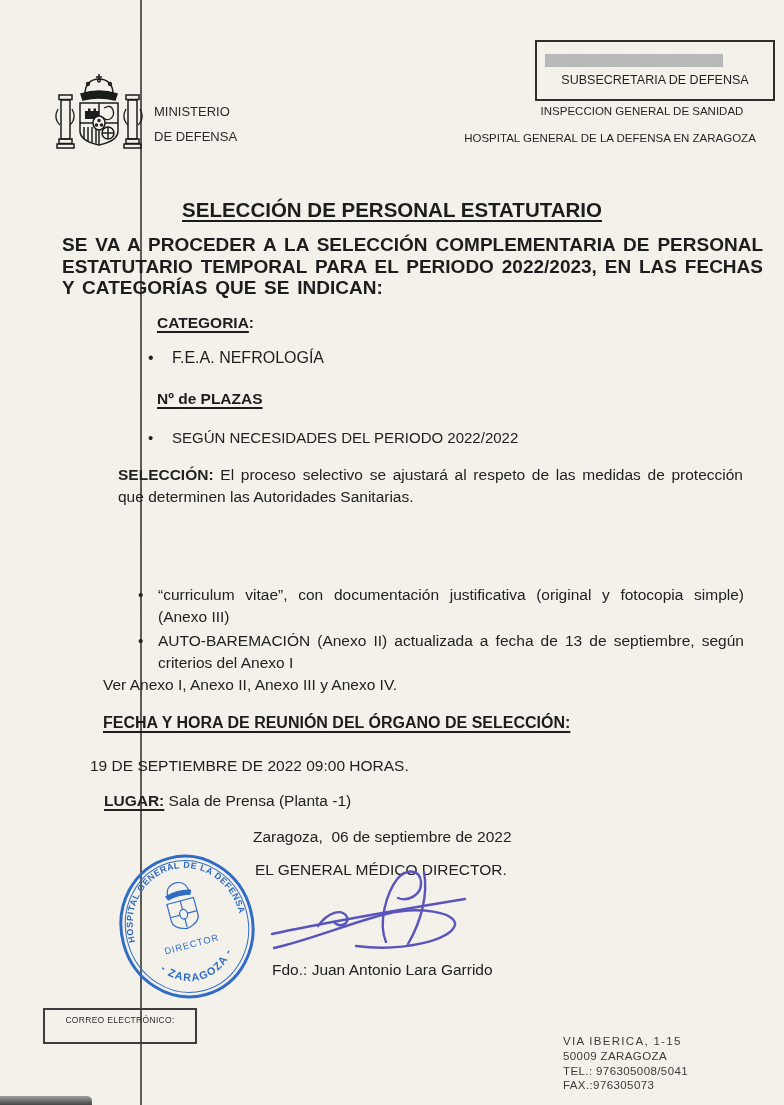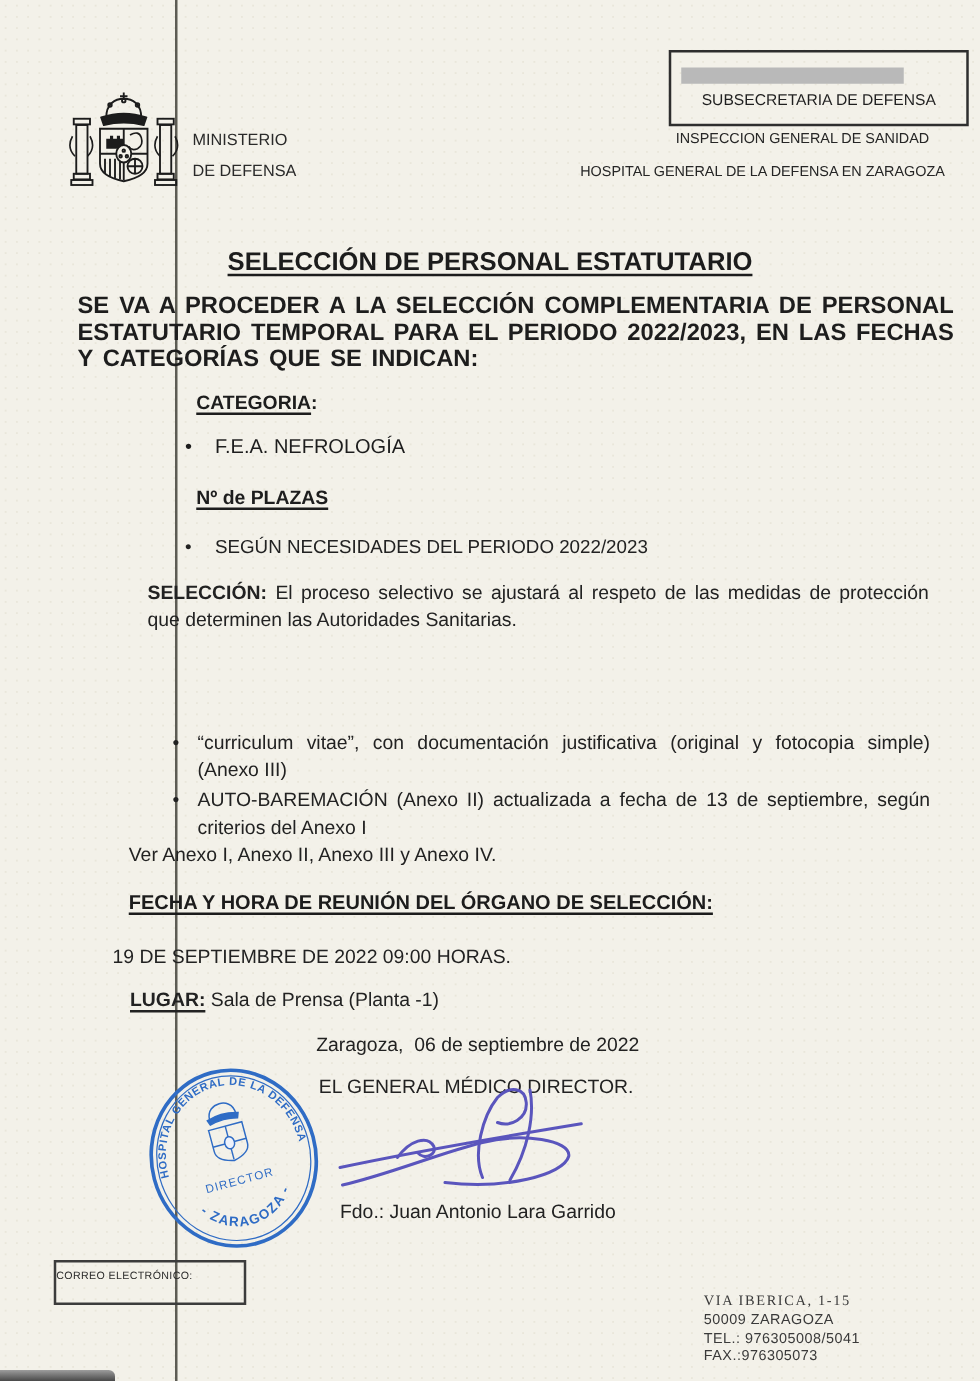--- a/index.html
+++ b/index.html
@@ -40,23 +40,23 @@
   .ver-anexos{left:103px;top:676px;font-size:15.5px;color:#222;}
   .fecha-head{left:103px;top:714px;font-size:16px;font-weight:bold;color:#1c1c1c;}
   .fecha-val{left:90px;top:757px;font-size:15.5px;color:#222;}
   .lugar-line{left:104px;top:792px;font-size:15.5px;color:#222;}
   .date-line{left:253px;top:828px;font-size:15.5px;color:#222;white-space:pre-wrap;}
   .signer-title{left:255px;top:861px;font-size:15.5px;color:#222;}
   .fdo-line{left:272px;top:961px;font-size:15.5px;color:#222;}
   .stamp{left:113px;top:851px;width:148px;height:152px;}
   .signature{left:258px;top:868px;width:218px;height:98px;}
   .correo-box{left:43px;top:1008px;width:154px;height:36px;border:2px solid #3c3c3c;box-sizing:border-box;}
-  .correo-box span{display:block;text-align:left;margin-top:5px;font-size:8.5px;letter-spacing:.3px;color:#2c2c2c;}
+  .correo-box span{display:block;text-align:center;margin-top:5px;font-size:8.5px;letter-spacing:.3px;color:#2c2c2c;}
   .address{left:563px;top:1034px;font-size:11.5px;line-height:14.8px;color:#3a3a3a;letter-spacing:.4px;}
-  .address .l0{letter-spacing:1.3px;font-family:Liberation Serif, serif;}
+  .address .l0{letter-spacing:1.3px;}
   .corner-artifact{left:0;bottom:0;width:92px;height:9px;background:linear-gradient(#9d9d9d,#474747);border-top-right-radius:5px;}
 </style>
 </head>
 <body>
 
 <div class="page">
 
   <div class="abs fold-line"></div>
 
   <svg class="abs" style="left:54px;top:73px;" width="90" height="94" viewBox="0 0 90 94">
@@ -125,21 +125,21 @@
 
   <div class="abs fea-item">
     <span class="bullet">•</span><span>F.E.A. NEFROLOGÍA</span>
   </div>
 
   <div class="abs h-small plazas-head">
     <span class="u">Nº de PLAZAS</span>
   </div>
 
   <div class="abs segun-item">
-    <span class="bullet">•</span><span>SEGÚN NECESIDADES DEL PERIODO 2022/2023</span>
+    <span class="bullet">•</span><span>SEGÚN NECESIDADES DEL PERIODO 2022/2022</span>
   </div>
 
   <div class="abs sel-para">
     <p><b>SELECCIÓN:</b><span> El proceso selectivo se ajustará al respeto de las medidas de protección que determinen las Autoridades Sanitarias.</span></p>
   </div>
 
   <div class="abs doc-list">
     <div class="doc-item">
       <span class="bcol">•</span>
       <span class="txt">“curriculum vitae”, con documentación justificativa (original y fotocopia simple) (Anexo III)</span>

